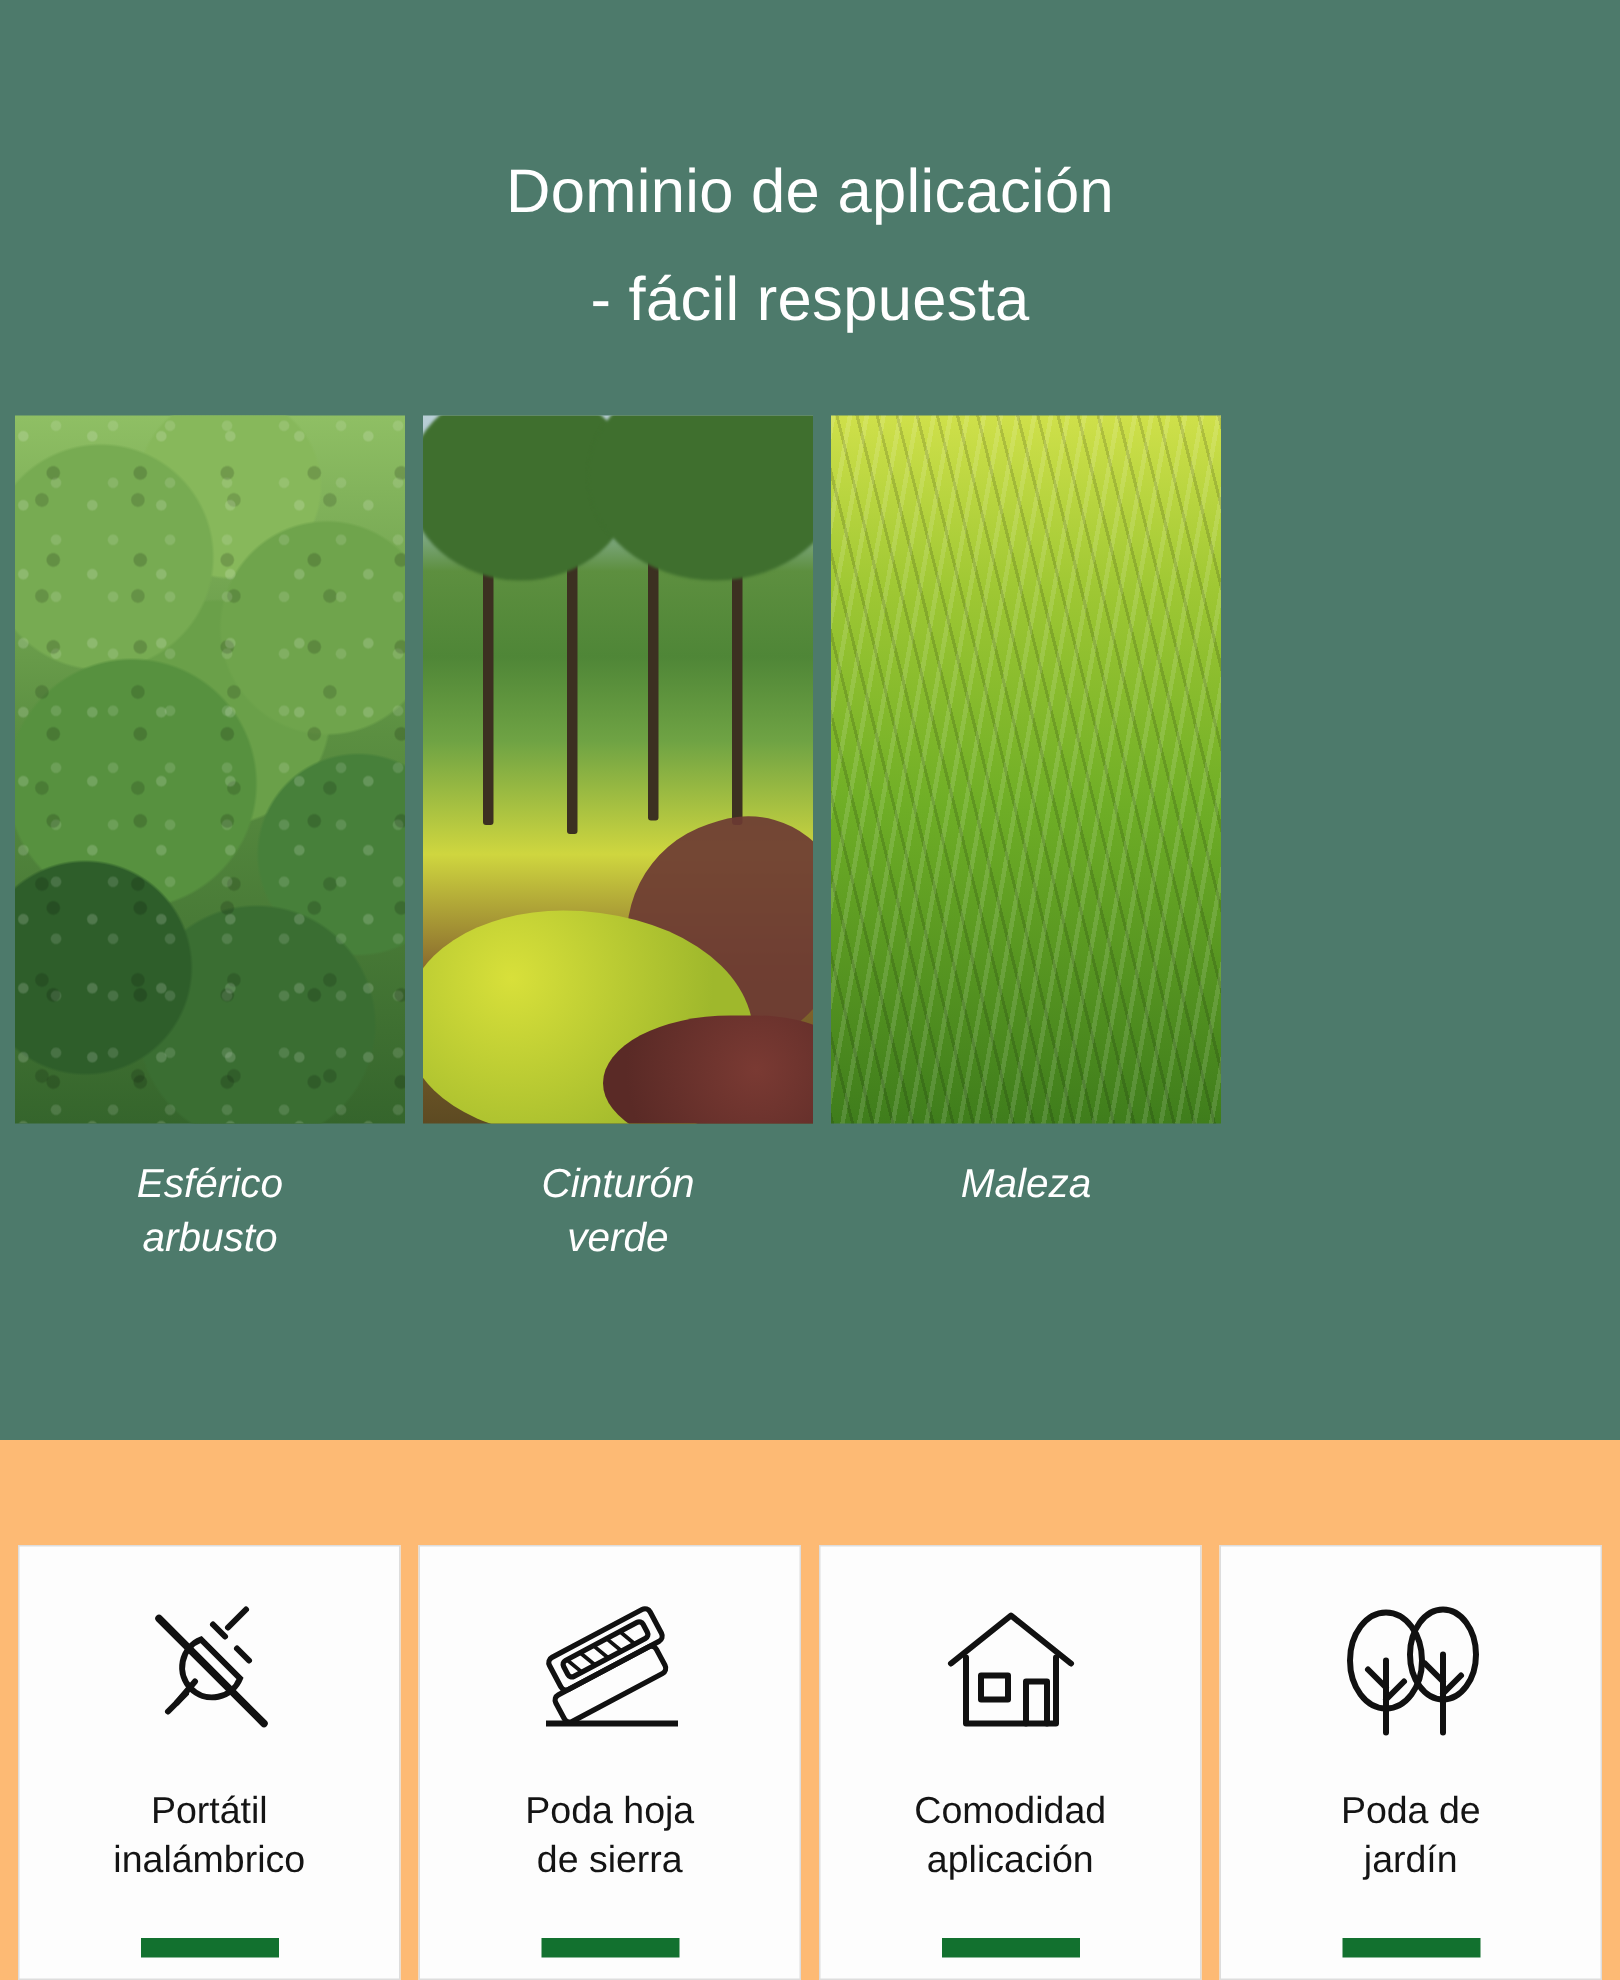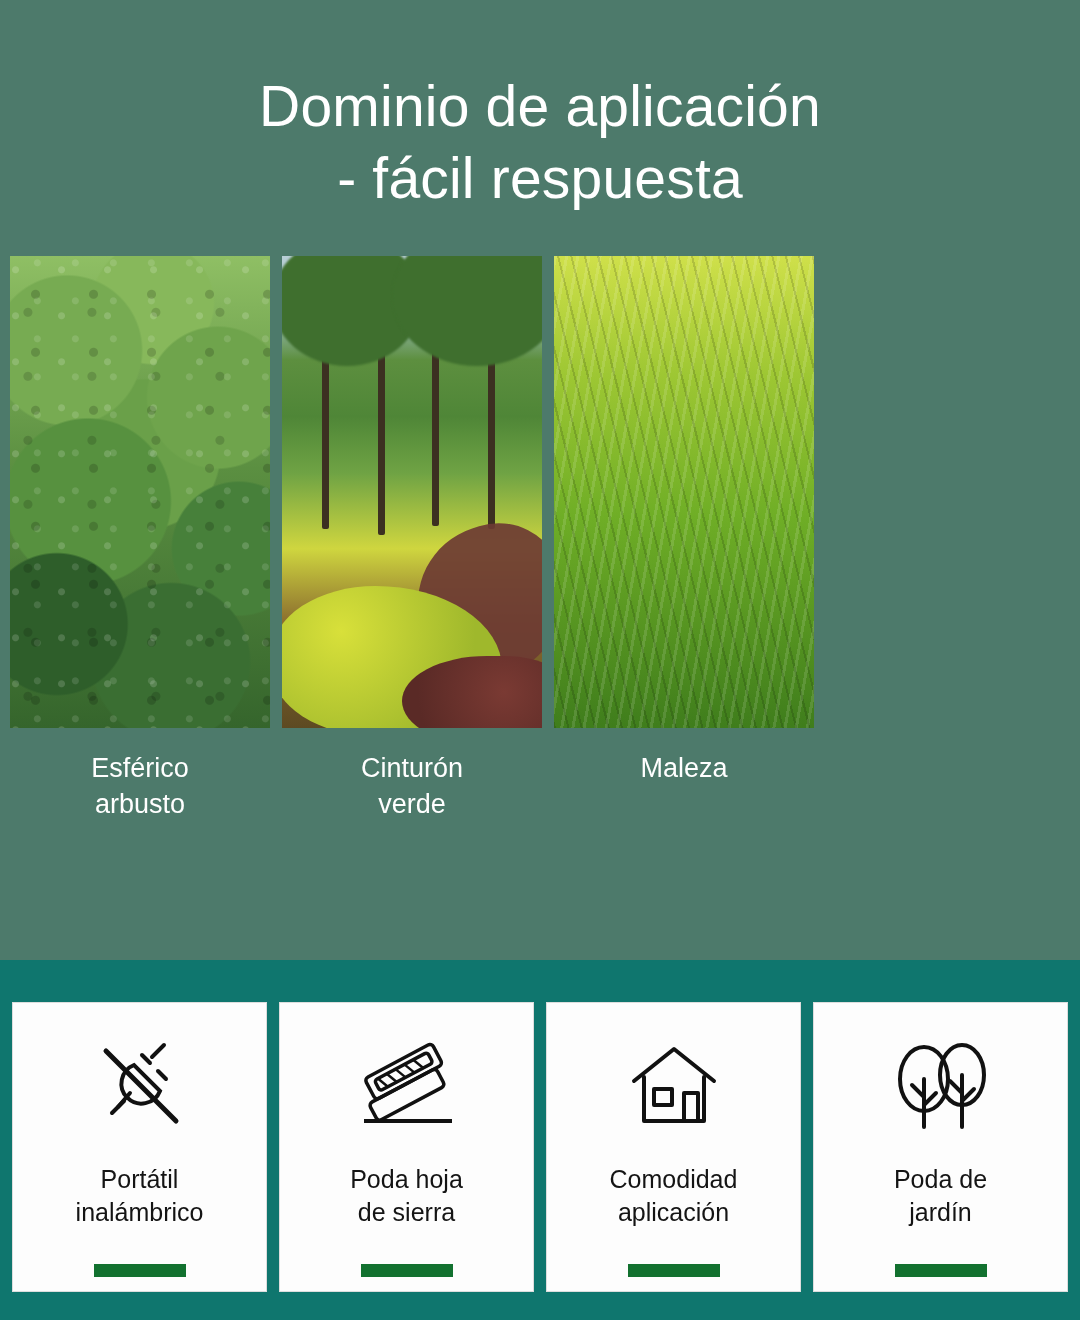--- a/index.html
+++ b/index.html
@@ -19,24 +19,24 @@
   
   .hero {
     background: #4d7a6b;
     padding: 0;
     flex: 0 0 960px;
     position: relative;
   }
   .hero-title {
     color: #ffffff;
     text-align: center;
-    font-size: 57px;
+    font-size: 41px;
     line-height: 72px;
     font-weight: 400;
-    padding-top: 70px;
+    padding-top: 91px;
     letter-spacing: 0.2px;
   }
   .hero-title .line2 { display: block; }
 
   .cards {
     display: flex;
     gap: 12px;
     padding: 0 10px;
     margin-top: 42px;
   }
@@ -53,20 +53,21 @@
     overflow: hidden;
     background: #3f6b4a;
   }
   .card-label {
     color: #ffffff;
     font-size: 27px;
     line-height: 36px;
     text-align: center;
     margin-top: 22px;
     font-weight: 400;
+    font-style: italic;
   }
 
   
   .p1 {
     background:
       radial-gradient(circle at 18% 78%, #2e5e2a 0 70px, transparent 72px),
       radial-gradient(circle at 62% 86%, #3a6e32 0 78px, transparent 80px),
       radial-gradient(circle at 88% 62%, #47803a 0 66px, transparent 68px),
       radial-gradient(circle at 30% 52%, #57913f 0 82px, transparent 84px),
       radial-gradient(circle at 80% 30%, #6fa44c 0 70px, transparent 72px),
@@ -139,25 +140,25 @@
   .p4 {
     background:
       repeating-linear-gradient(100deg, rgba(255,255,255,.12) 0 3px, transparent 3px 11px),
       repeating-linear-gradient(76deg, rgba(0,0,0,.14) 0 2px, transparent 2px 13px),
       linear-gradient(180deg, #cfe04a 0%, #9ec733 25%, #6fae26 55%, #3f7d1c 100%);
   }
 
   
   .features {
     flex: 1 1 auto;
-    background: #0f766e;
+    background: #fdba74;
     display: flex;
     gap: 12px;
     padding: 14px 12px 0 12px;
-    align-items: center;
+    align-items: flex-end;
   }
   .feature {
     flex: 1 1 0;
     background: #fdfdfd;
     border: 1px solid #dddddd;
     height: 290px;
     display: flex;
     flex-direction: column;
     align-items: center;
     justify-content: flex-start;

